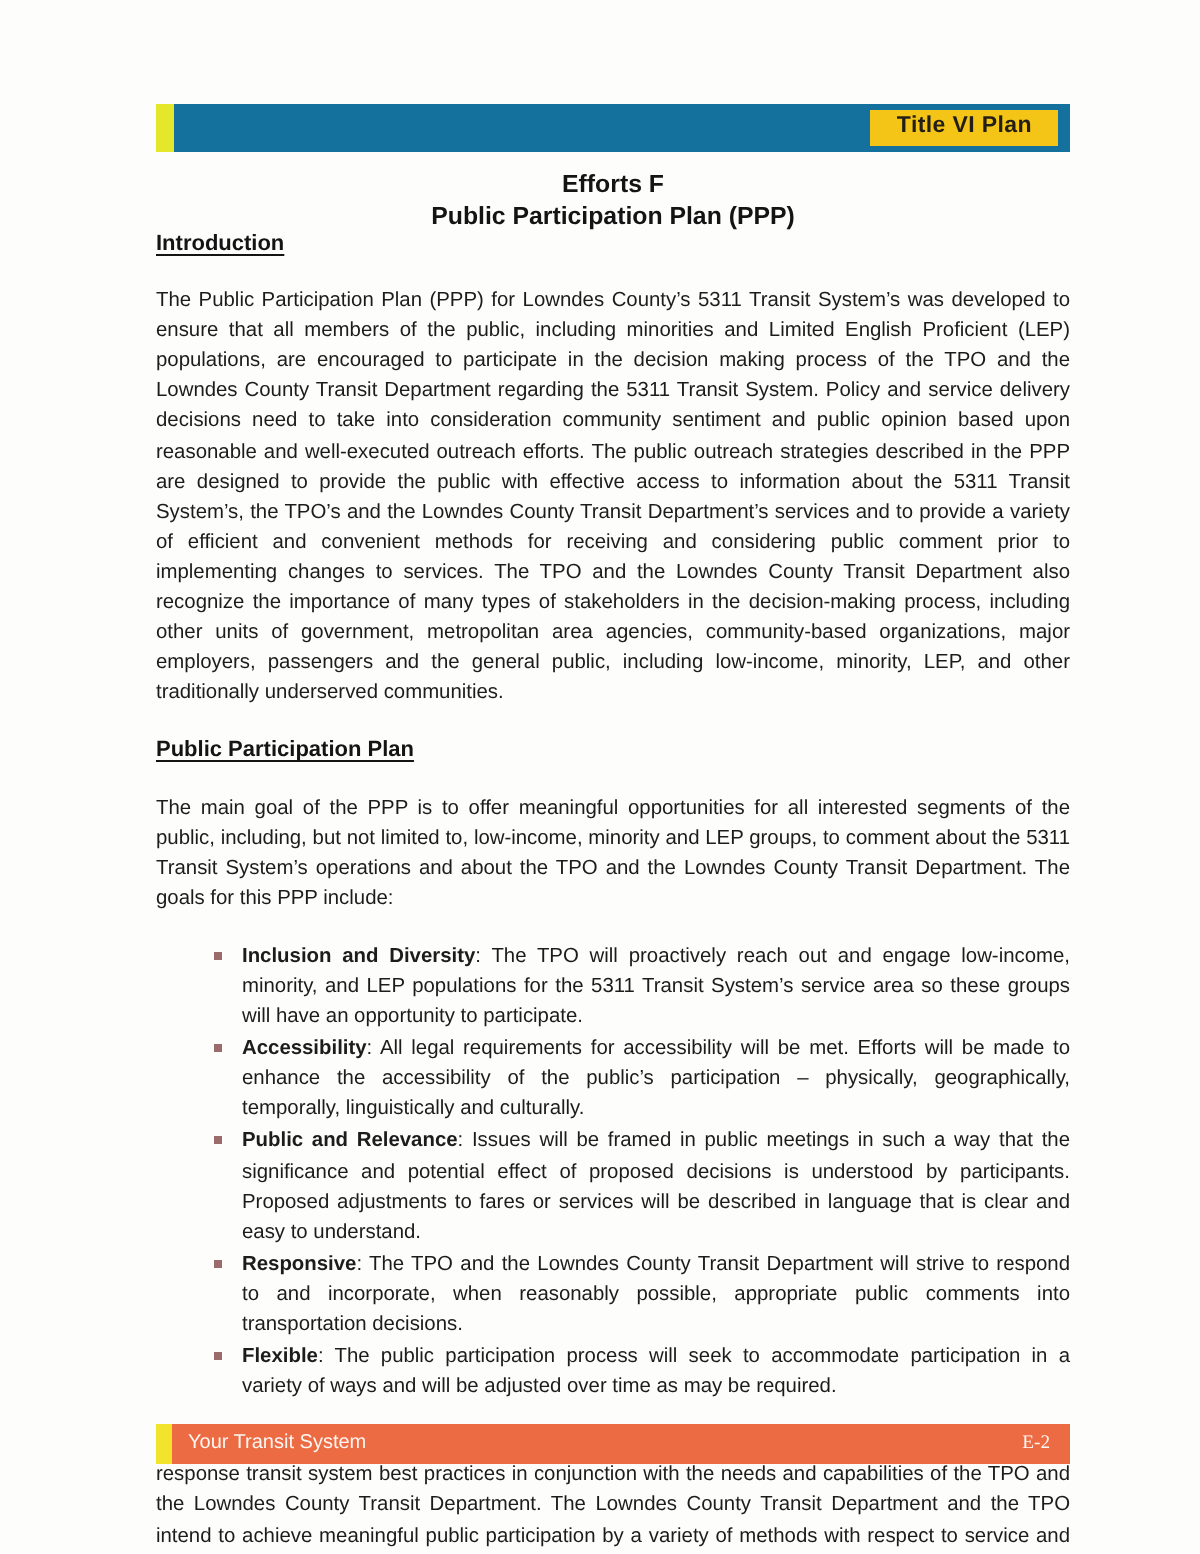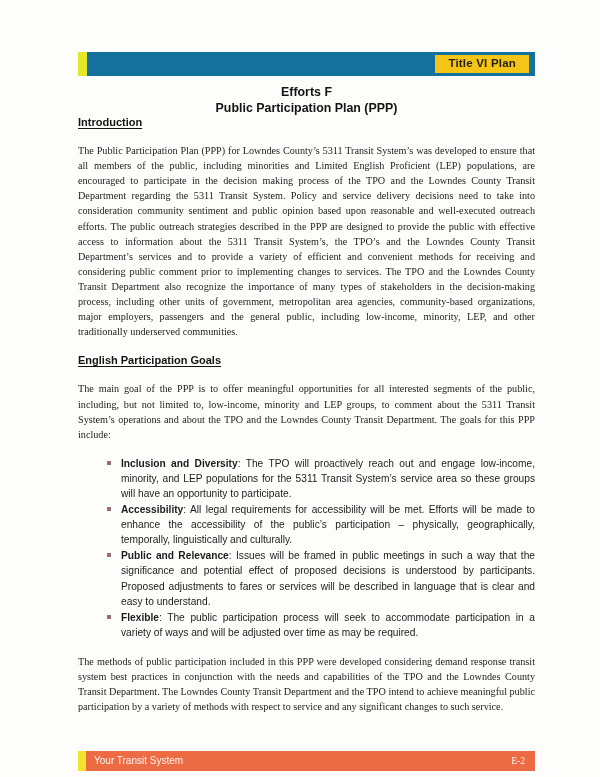--- a/index.html
+++ b/index.html
@@ -92,21 +92,20 @@
     text-underline-offset: 2px;
     margin: 0 0 13px 0;
     color: #141414;
   }
 
   p.body-para {
     margin: 0 0 14px 0;
     text-align: justify;
     text-justify: inter-word;
     hyphens: none;
-    font-family: Liberation Serif, serif;
   }
 
   ul.goal-list {
     list-style: none;
     margin: 0 0 14px 0;
     padding: 0 0 0 29px;
   }
   ul.goal-list li {
     position: relative;
     text-align: justify;
@@ -124,21 +123,21 @@
   }
   .goal-term {
     font-weight: bold;
     margin-top: 20px;
   }
 
   
   .footer-band {
     position: absolute;
     left: 78px;
-    top: 751px;
+    top: 712px;
     width: 457px;
     height: 20px;
     display: flex;
     align-items: center;
     background: #86efac;
   }
   .footer-accent {
     width: 8px;
     height: 20px;
     background: #f2e42c;
@@ -183,32 +182,35 @@
   <div class="doc-title">
     <div>Efforts F</div>
     <div>Public Participation Plan (PPP)</div>
   </div>
 
   <div class="content">
 
     <h2 class="section-heading">Introduction</h2>
     <p class="body-para">The Public Participation Plan (PPP) for Lowndes County’s 5311 Transit System’s was developed to ensure that all members of the public, including minorities and Limited English Proficient (LEP) populations, are encouraged to participate in the decision making process of the TPO and the Lowndes County Transit Department regarding the 5311 Transit System.  Policy and service delivery decisions need to take into consideration community sentiment and public opinion based upon reasonable and well-executed outreach efforts.  The public outreach strategies described in the PPP are designed to provide the public with effective access to information about the 5311 Transit System’s, the TPO’s and the Lowndes County Transit Department’s services and to provide a variety of efficient and convenient methods for receiving and considering public comment prior to implementing changes to services.  The TPO and the Lowndes County Transit Department also recognize the importance of many types of stakeholders in the decision-making process, including other units of government, metropolitan area agencies, community-based organizations, major employers, passengers and the general public, including low-income, minority, LEP, and other traditionally underserved communities.</p>
 
-    <h2 class="section-heading">English Participation Goals</h2>
+    <h2 class="section-heading">Public Participation Plan</h2>
     <p class="body-para">The main goal of the PPP is to offer meaningful opportunities for all interested segments of the public, including, but not limited to, low-income, minority and LEP groups, to comment about the 5311 Transit System’s operations and about the TPO and the Lowndes County Transit Department.  The goals for this PPP include:</p>
 
     <ul class="goal-list">
       <li>
         <span class="bullet-sq"></span><span class="goal-term">Inclusion and Diversity</span><span>: The TPO will proactively reach out and engage low-income, minority, and LEP populations for the 5311 Transit System’s service area so these groups will have an opportunity to participate.</span>
       </li>
       <li>
         <span class="bullet-sq"></span><span class="goal-term">Accessibility</span><span>: All legal requirements for accessibility will be met.  Efforts will be made to enhance the accessibility of the public’s participation – physically, geographically, temporally, linguistically and culturally.</span>
       </li>
       <li>
         <span class="bullet-sq"></span><span class="goal-term">Public and Relevance</span><span>: Issues will be framed in public meetings in such a way that the significance and potential effect of proposed decisions is understood by participants.  Proposed adjustments to fares or services will be described in language that is clear and easy to understand.</span>
+      </li>
+      <li>
+        <span class="bullet-sq"></span><span class="goal-term">Responsive</span><span>: The TPO and the Lowndes County Transit Department will strive to respond to and incorporate, when reasonably possible, appropriate public comments into transportation decisions.</span>
       </li>
       <li>
         <span class="bullet-sq"></span><span class="goal-term">Flexible</span><span>: The public participation process will seek to accommodate participation in a variety of ways and will be adjusted over time as may be required.</span>
       </li>
     </ul>
 
     <p class="body-para">The methods of public participation included in this PPP were developed considering demand response transit system best practices in conjunction with the needs and capabilities of the TPO and the Lowndes County Transit Department. The Lowndes County Transit Department and the TPO intend to achieve meaningful public participation by a variety of methods with respect to service and any significant changes to such service.</p>
 
   </div>
 

